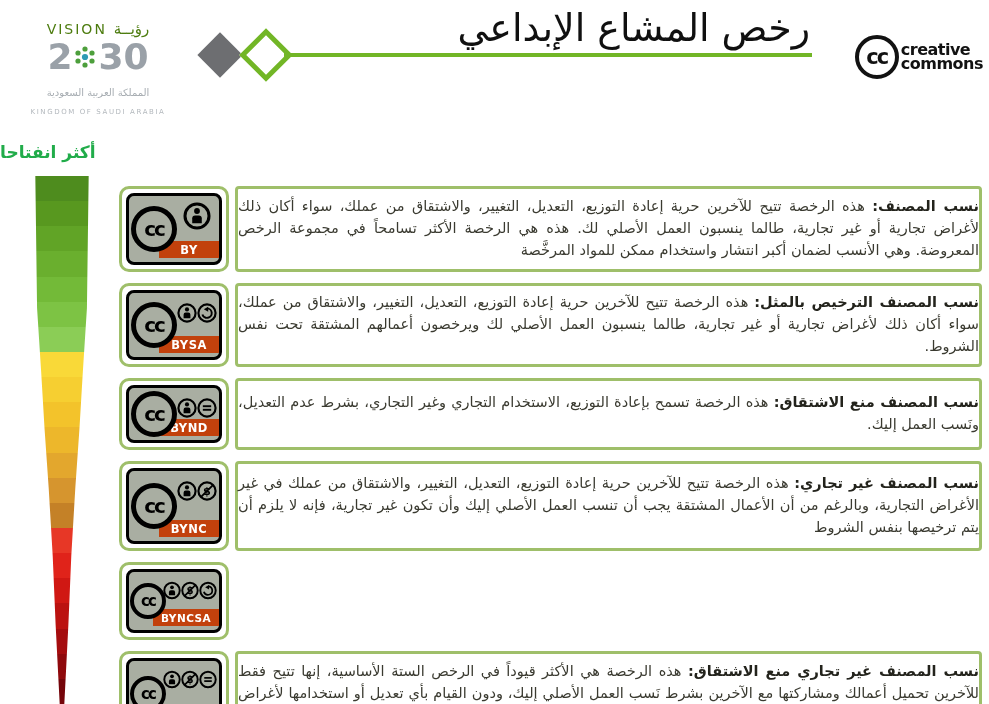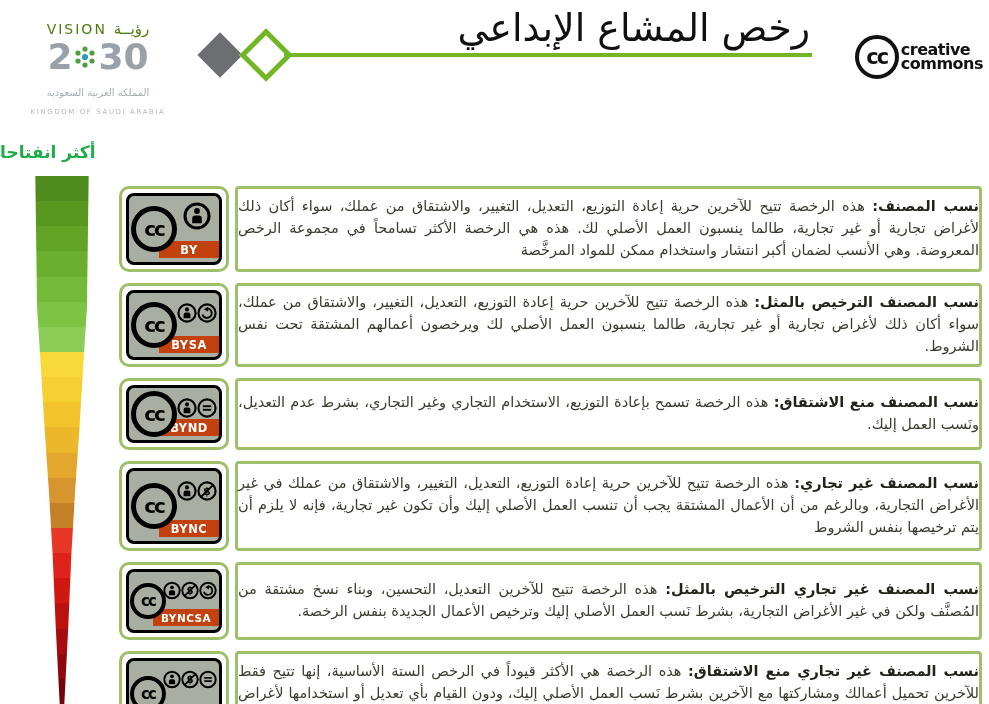--- a/index.html
+++ b/index.html
@@ -289,26 +289,20 @@
                 </svg>
               </span>
             </div>
         <div class="bar">
               <span>BY</span>
               <span>NC</span>
               <span>SA</span>
             </div>
       </div>
     </div>
-    <div class="text-box">
-      <div class="text-inner">
-        <b>نسب المصنف غير تجاري الترخيص بالمثل:</b>
-        <span>هذه الرخصة تتيح للآخرين التعديل، التحسين، وبناء نسخ مشتقة من المُصنَّف ولكن في غير الأغراض التجارية، بشرط نَسب العمل الأصلي إليك وترخيص الأعمال الجديدة بنفس الرخصة.</span>
-      </div>
-    </div>
   </div>
 
   <div class="license-row">
     <div class="badge-box">
       <div class="badge compact">
         <div class="cc-circle">cc</div>
         <div class="icons">
               <span class="icon">
                 <svg viewBox="0 0 24 24">
                   <circle cx="12" cy="12" r="10.3" fill="none" stroke="#000" stroke-width="2.6"></circle>

